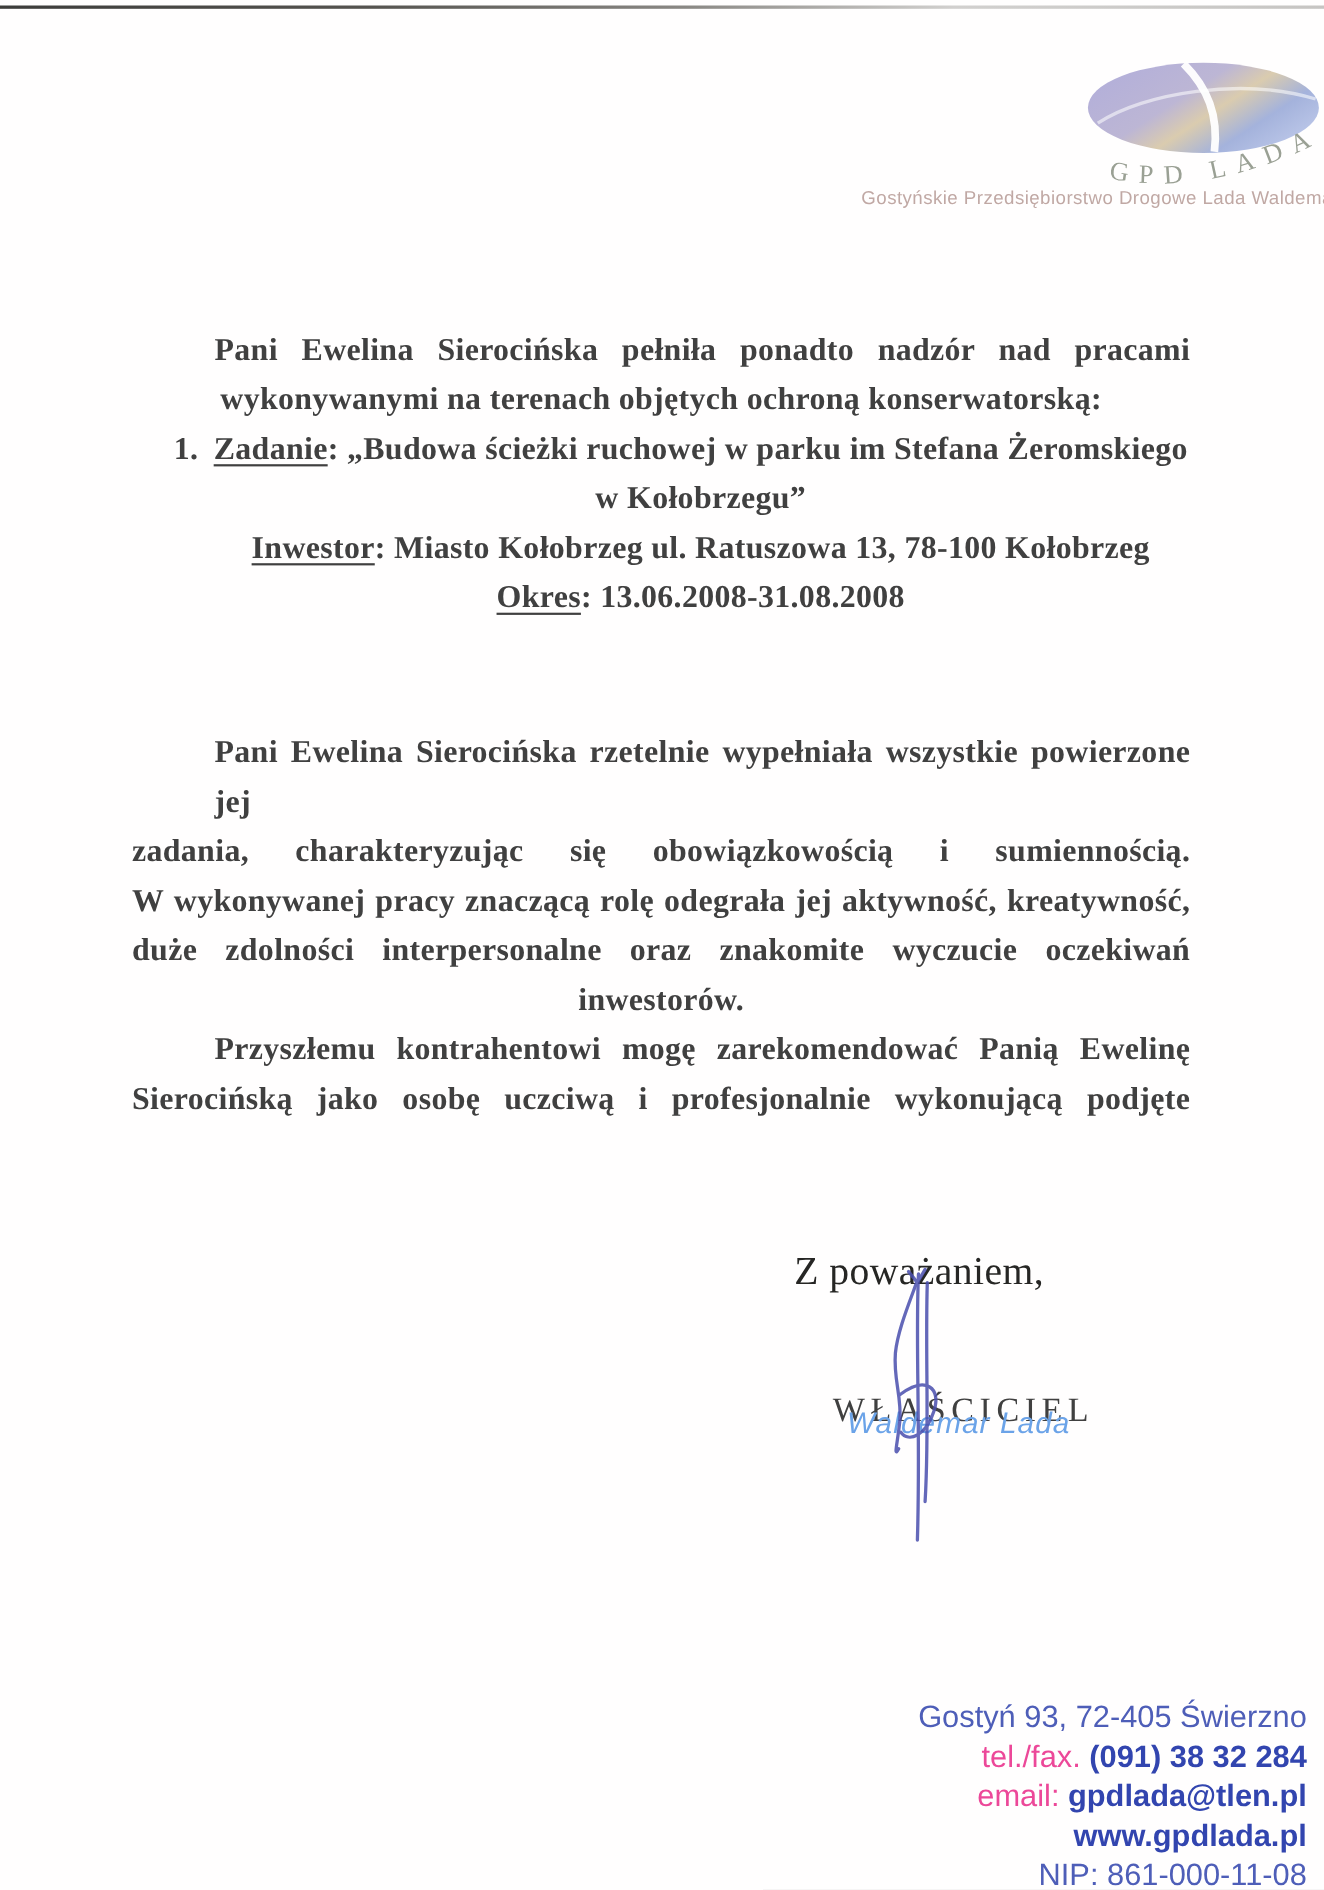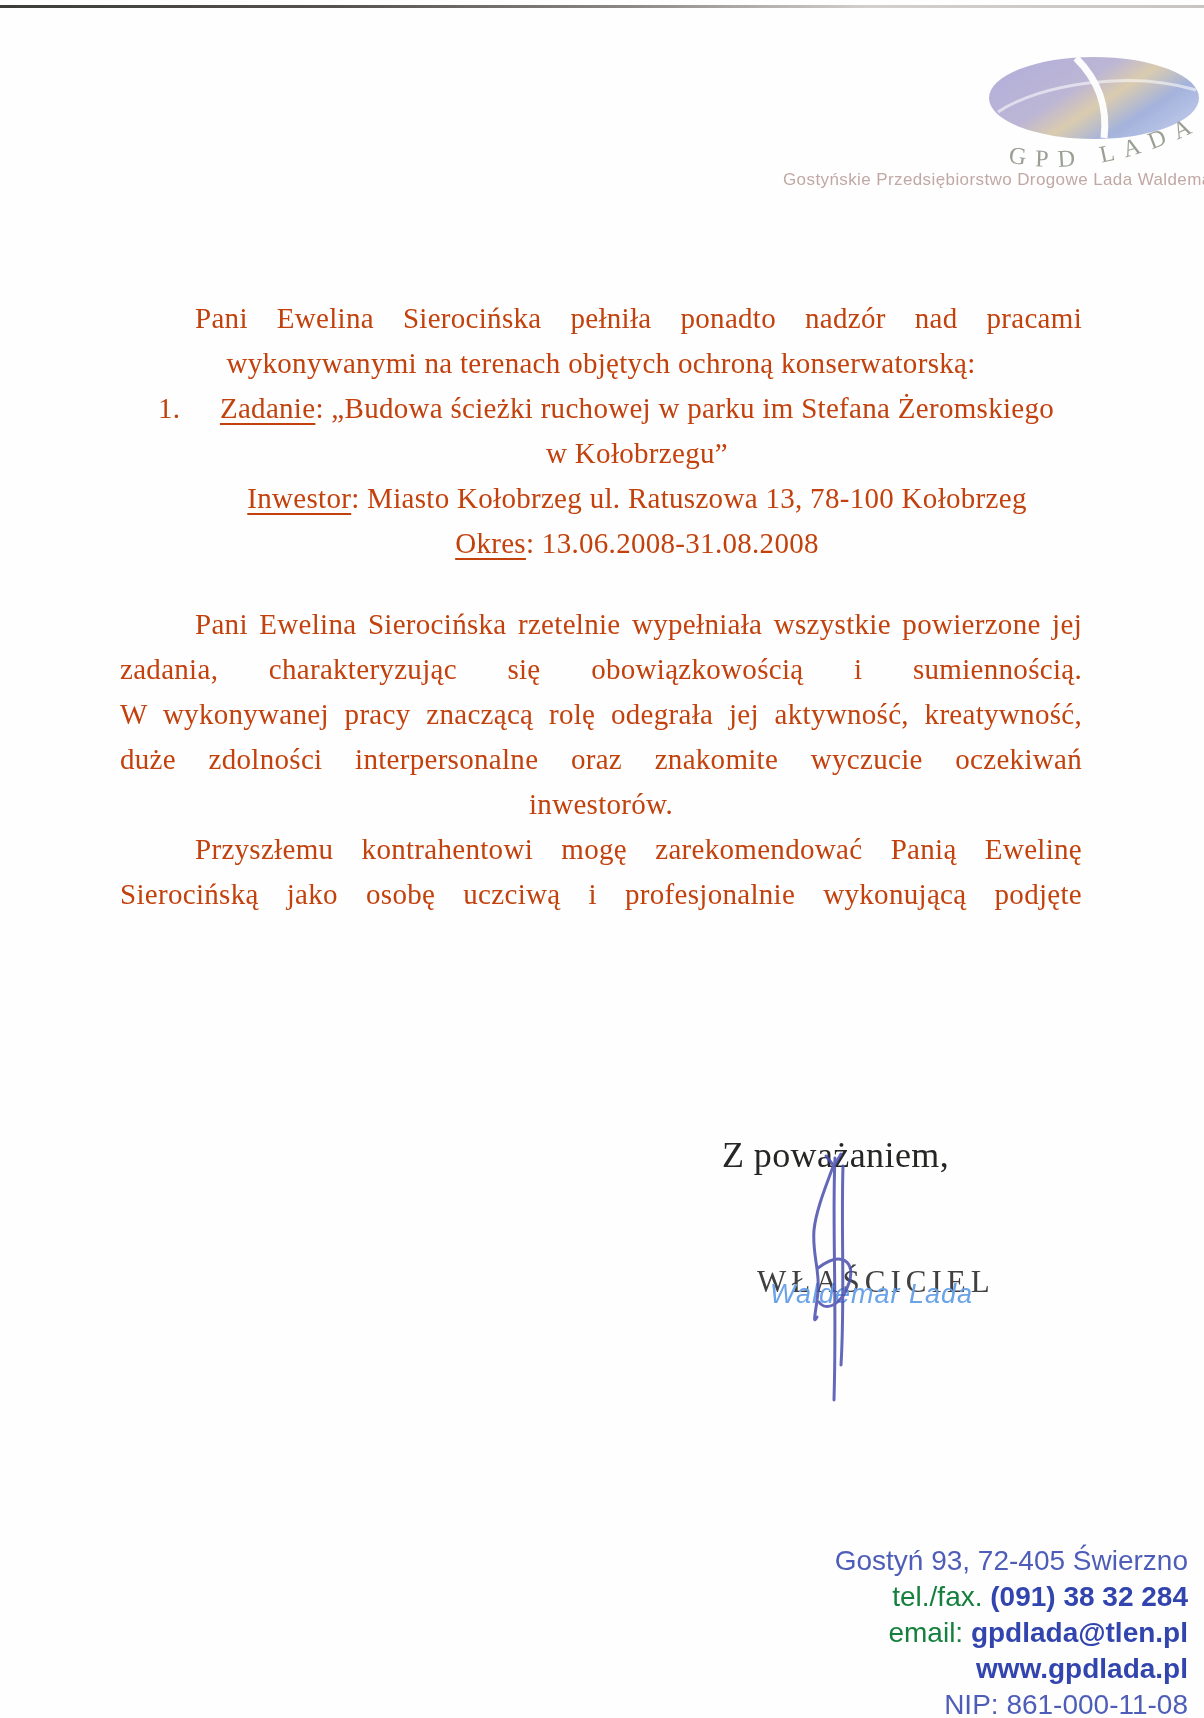--- a/index.html
+++ b/index.html
@@ -17,30 +17,30 @@
   .logo-wrap{position:absolute; left:780px; top:40px; width:424px; height:165px;}
   .logo-svg{position:absolute; left:100px; top:10px;}
   .logo-tagline{
     position:absolute; left:3px; top:130px; width:420px;
     font-family:"Liberation Sans", sans-serif; font-size:17px;
     color:#c0a8a4; letter-spacing:.4px; white-space:nowrap;
   }
   
   .body-text{
     position:absolute; left:120px; top:296px; width:962px;
-    font-size:29px; line-height:45px; color:#c2410c; letter-spacing:.3px;
+    font-size:29px; line-height:45px; color:#404040; letter-spacing:.3px;font-weight:bold;
   }
   .jline{ text-align:justify; text-align-last:justify; }
   .pline{ text-align:center; }
   .indent{ padding-left:75px; }
   .list-block{ position:relative; }
   .list-block .ln{ padding-left:72px; }
   .list-num{ position:absolute; left:38px; top:0; }
   .ul{ text-decoration:underline; text-underline-offset:5px; }
-  .p2{ margin-top:36px; }
+  .p2{ margin-top:96px; }
   
   .salutation{
     position:absolute; left:722px; top:1134px;
     font-size:36px; color:#262624; letter-spacing:.4px;
   }
   .stamp-title{
     position:absolute; left:757px; top:1264px;
     font-size:31px; letter-spacing:5px; color:#404040;
   }
   .stamp-name{
@@ -48,21 +48,21 @@
     font-family:"Liberation Sans", sans-serif; font-style:italic;
     font-size:27px; letter-spacing:1px; color:#6ba3e8; font-weight:normal;
   }
   .sig-svg{ position:absolute; left:790px; top:1150px; }
   
   .footer{
     position:absolute; right:16px; top:1543px; text-align:right;
     font-family:"Liberation Sans", sans-serif; font-size:28px; line-height:36px;
     color:#4e5eb8;
   }
-  .f-light{ color:#15803d; }
+  .f-light{ color:#ec4899; }
   .f-bold{ color:#3245af; font-weight:bold; }
 </style>
 </head>
 <body>
 
 <div class="page">
 
   <div class="top-edge"></div>
 
   <div class="logo-wrap">

